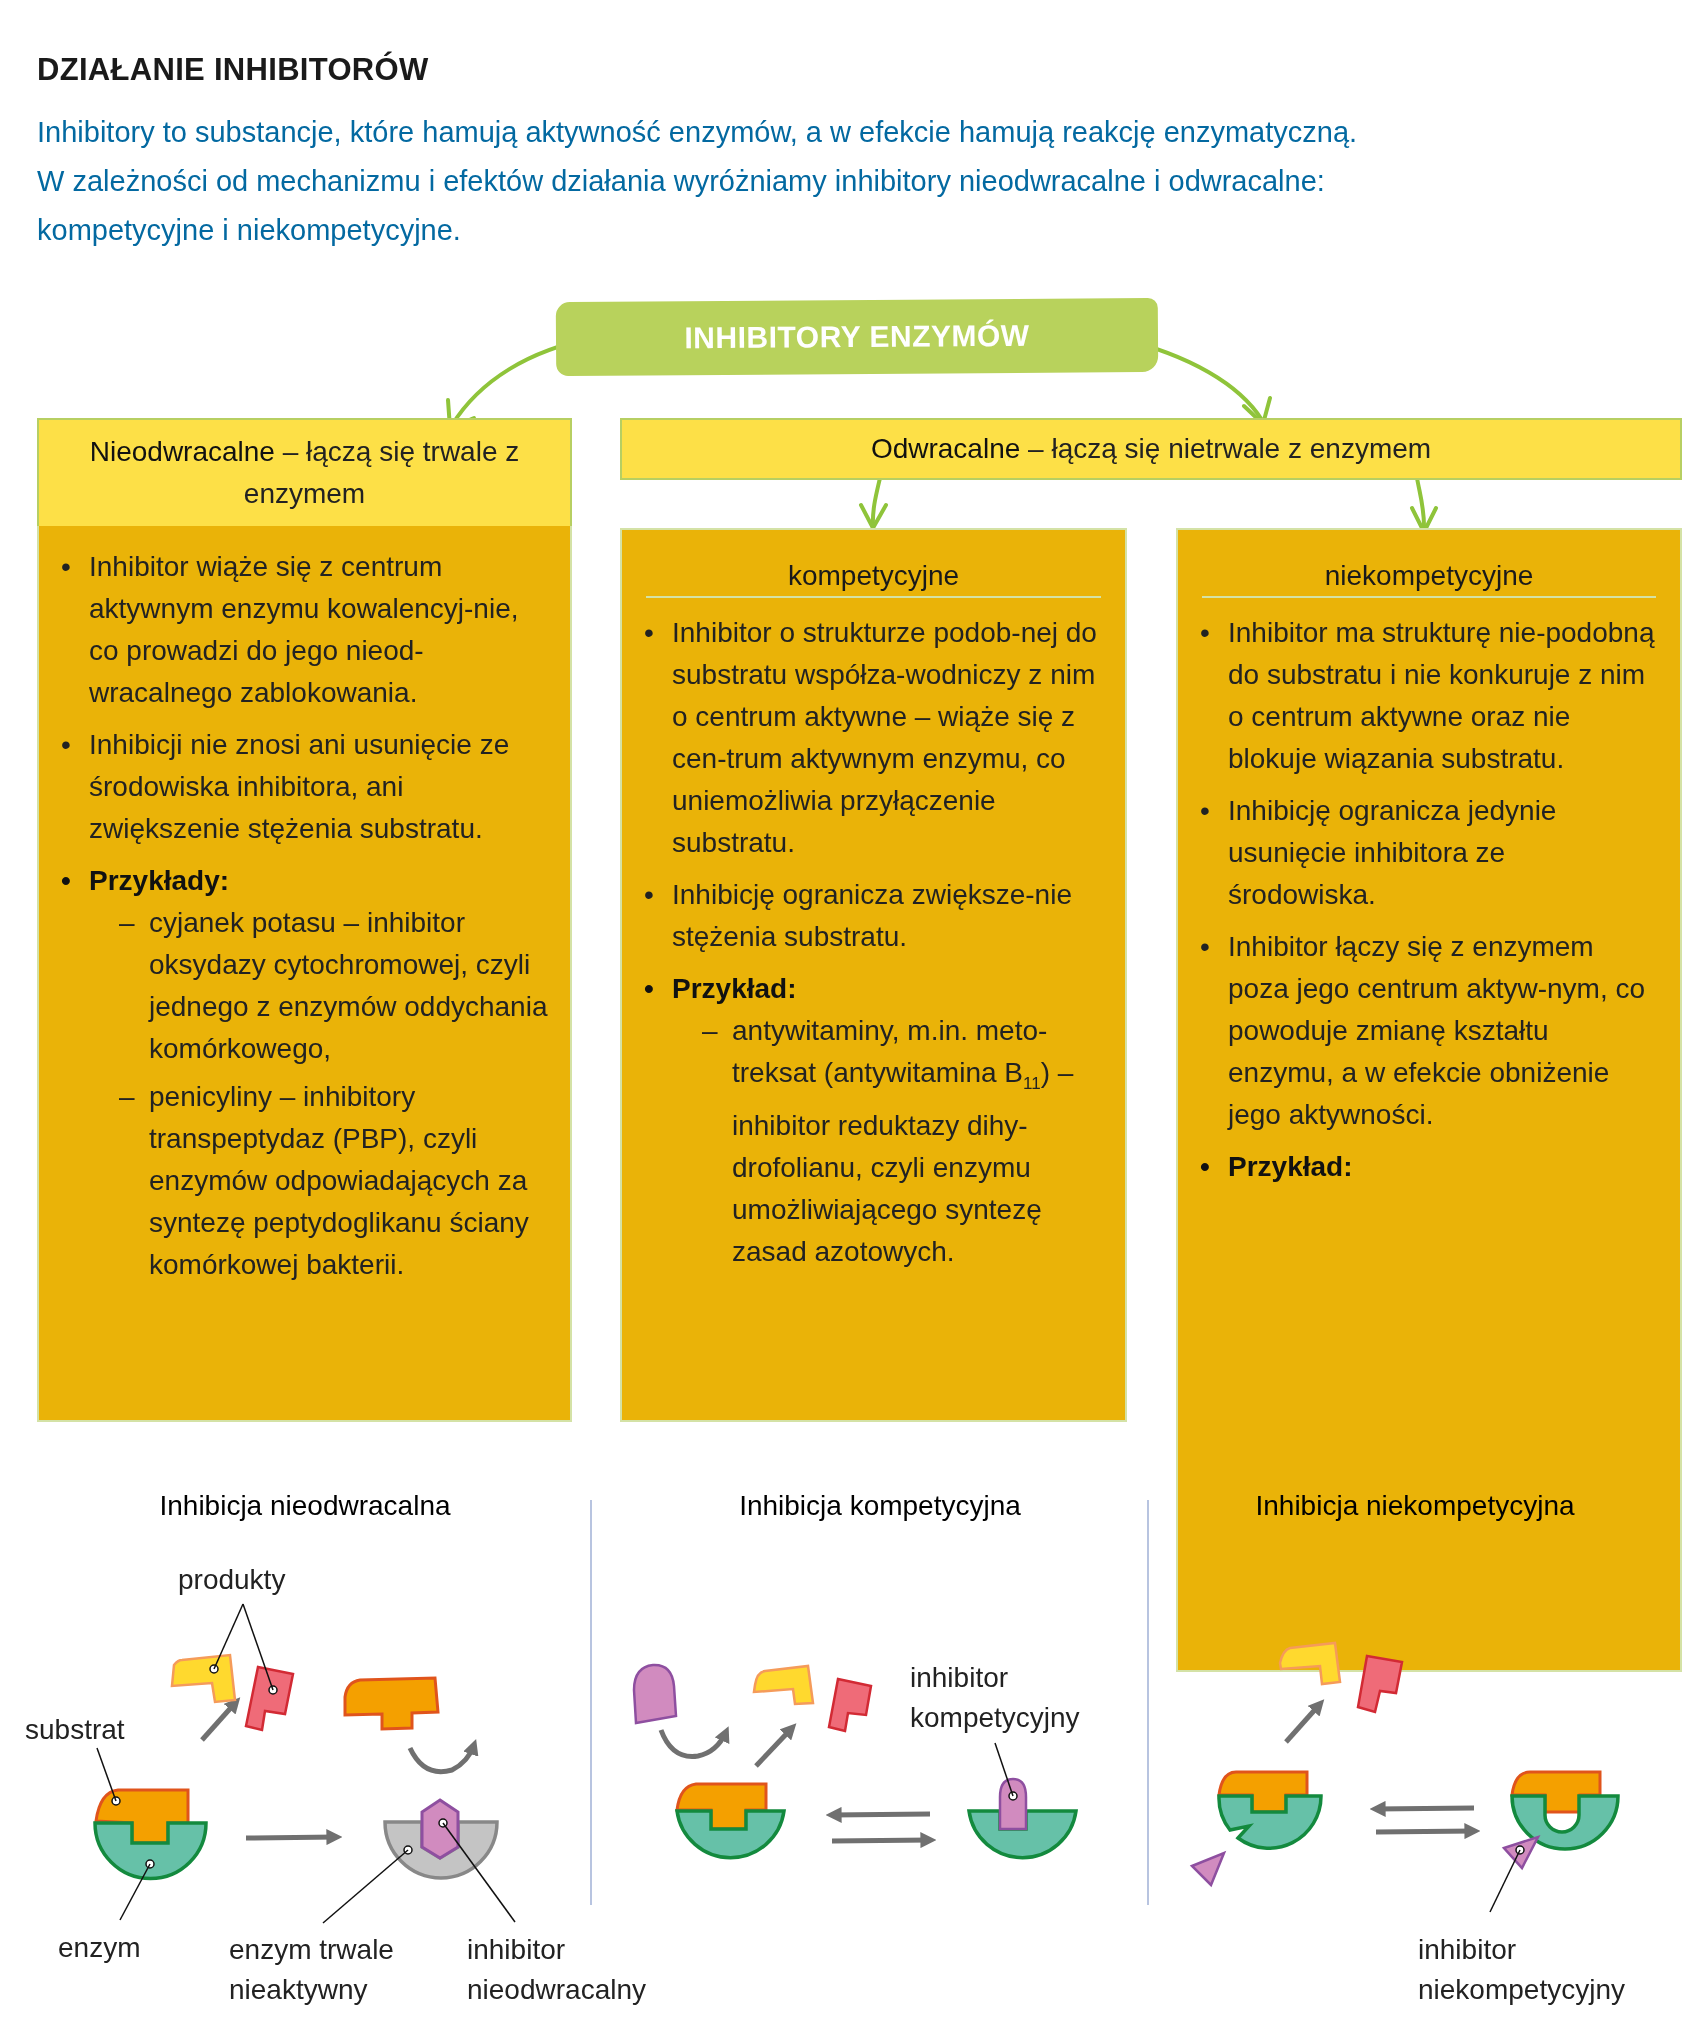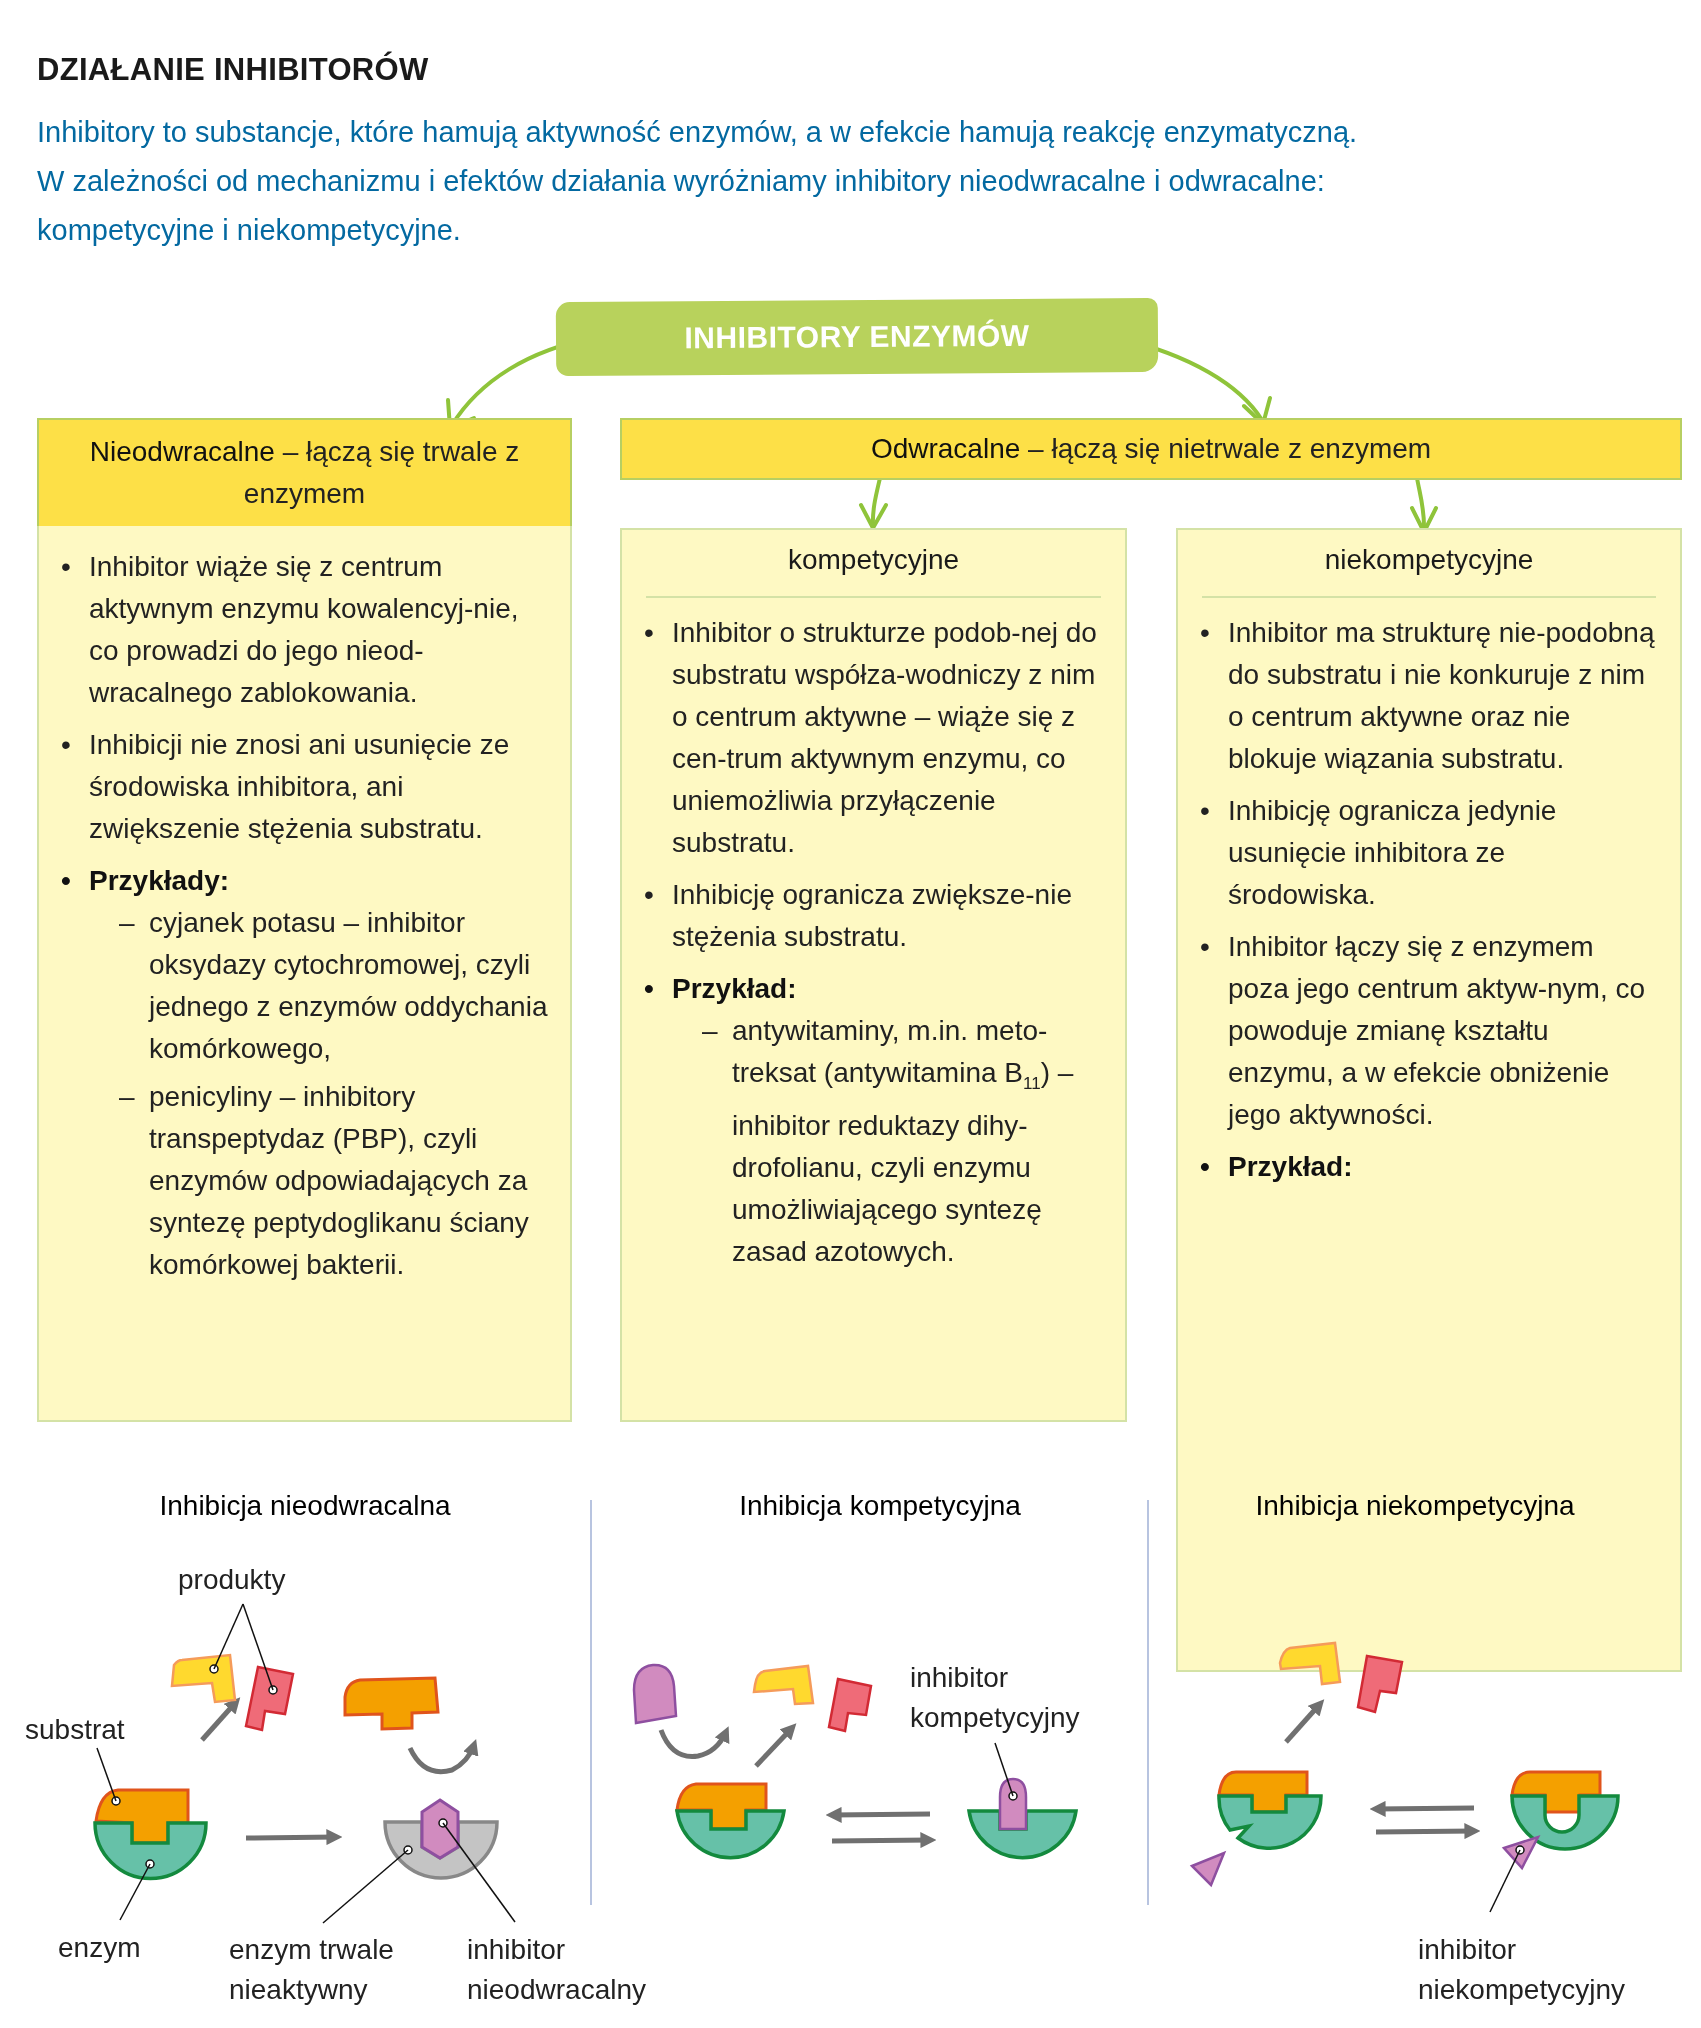--- a/index.html
+++ b/index.html
@@ -8,29 +8,29 @@
 
   .title { position: absolute; left: 37px; top: 52px; font-size: 31px; font-weight: bold; letter-spacing: 0.3px; }
   .intro { position: absolute; left: 37px; top: 108px; width: 1650px; font-size: 29px; line-height: 49px; color: #0369a1; text-align: justify; }
   .intro span { display: block; }
 
   .banner { position: absolute; left: 556px; top: 300px; width: 602px; height: 74px; background: #b8d25c; border-radius: 14px 10px 16px 12px; transform: rotate(-0.4deg); display: flex; align-items: center; justify-content: center; }
   .banner span { color: #fff; font-weight: bold; font-size: 30px; letter-spacing: 0.5px; }
 
   .hdr { position: absolute; background: #fde047; border: 2px solid #b7cf62; display: flex; align-items: center; justify-content: center; text-align: center; font-size: 28px; line-height: 42px; color: #222; }
   .hdr b { font-weight: normal; color: #111; }
-  .box { position: absolute; border: 2px solid #d4e2a6; background: #fef9c3; }
+  .box { position: absolute; border: 2px solid #d4e2a6; background: #eab308; }
 
   .hdr-left { left: 37px; top: 418px; width: 535px; height: 110px; padding: 0 20px; }
   .box-left { left: 37px; top: 526px; width: 535px; height: 896px; border-top: none; }
   .hdr-right { left: 620px; top: 418px; width: 1062px; height: 62px; }
   .box-mid { left: 620px; top: 528px; width: 507px; height: 894px; }
   .box-rgt { left: 1176px; top: 528px; width: 506px; height: 1144px; }
 
-  .col-title { text-align: center; font-size: 28px; padding-top: 14px; height: 66px; }
+  .col-title { text-align: center; font-size: 28px; padding-top: 30px; height: 66px; }
   .col-rule { margin: 0 24px 0 24px; border-top: 2px solid #d4e2a6; }
 
   ul.bl { list-style: none; padding: 14px 20px 0 20px; font-size: 28px; line-height: 42px; color: #222; }
   ul.bl > li { position: relative; padding-left: 30px; margin-bottom: 10px; }
   ul.bl > li::before { content: "•"; position: absolute; left: 2px; top: 0; }
   ul.bl > li.ex { font-weight: bold; color: #111; margin-top: 6px; margin-bottom: 4px; }
   ul.sub { list-style: none; padding-left: 30px; font-weight: normal; }
   ul.sub li { position: relative; padding-left: 30px; margin-bottom: 6px; font-weight: normal; color: #222; }
   ul.sub li::before { content: "–"; position: absolute; left: 0; top: 0; }
   sub { font-size: 17px; }

